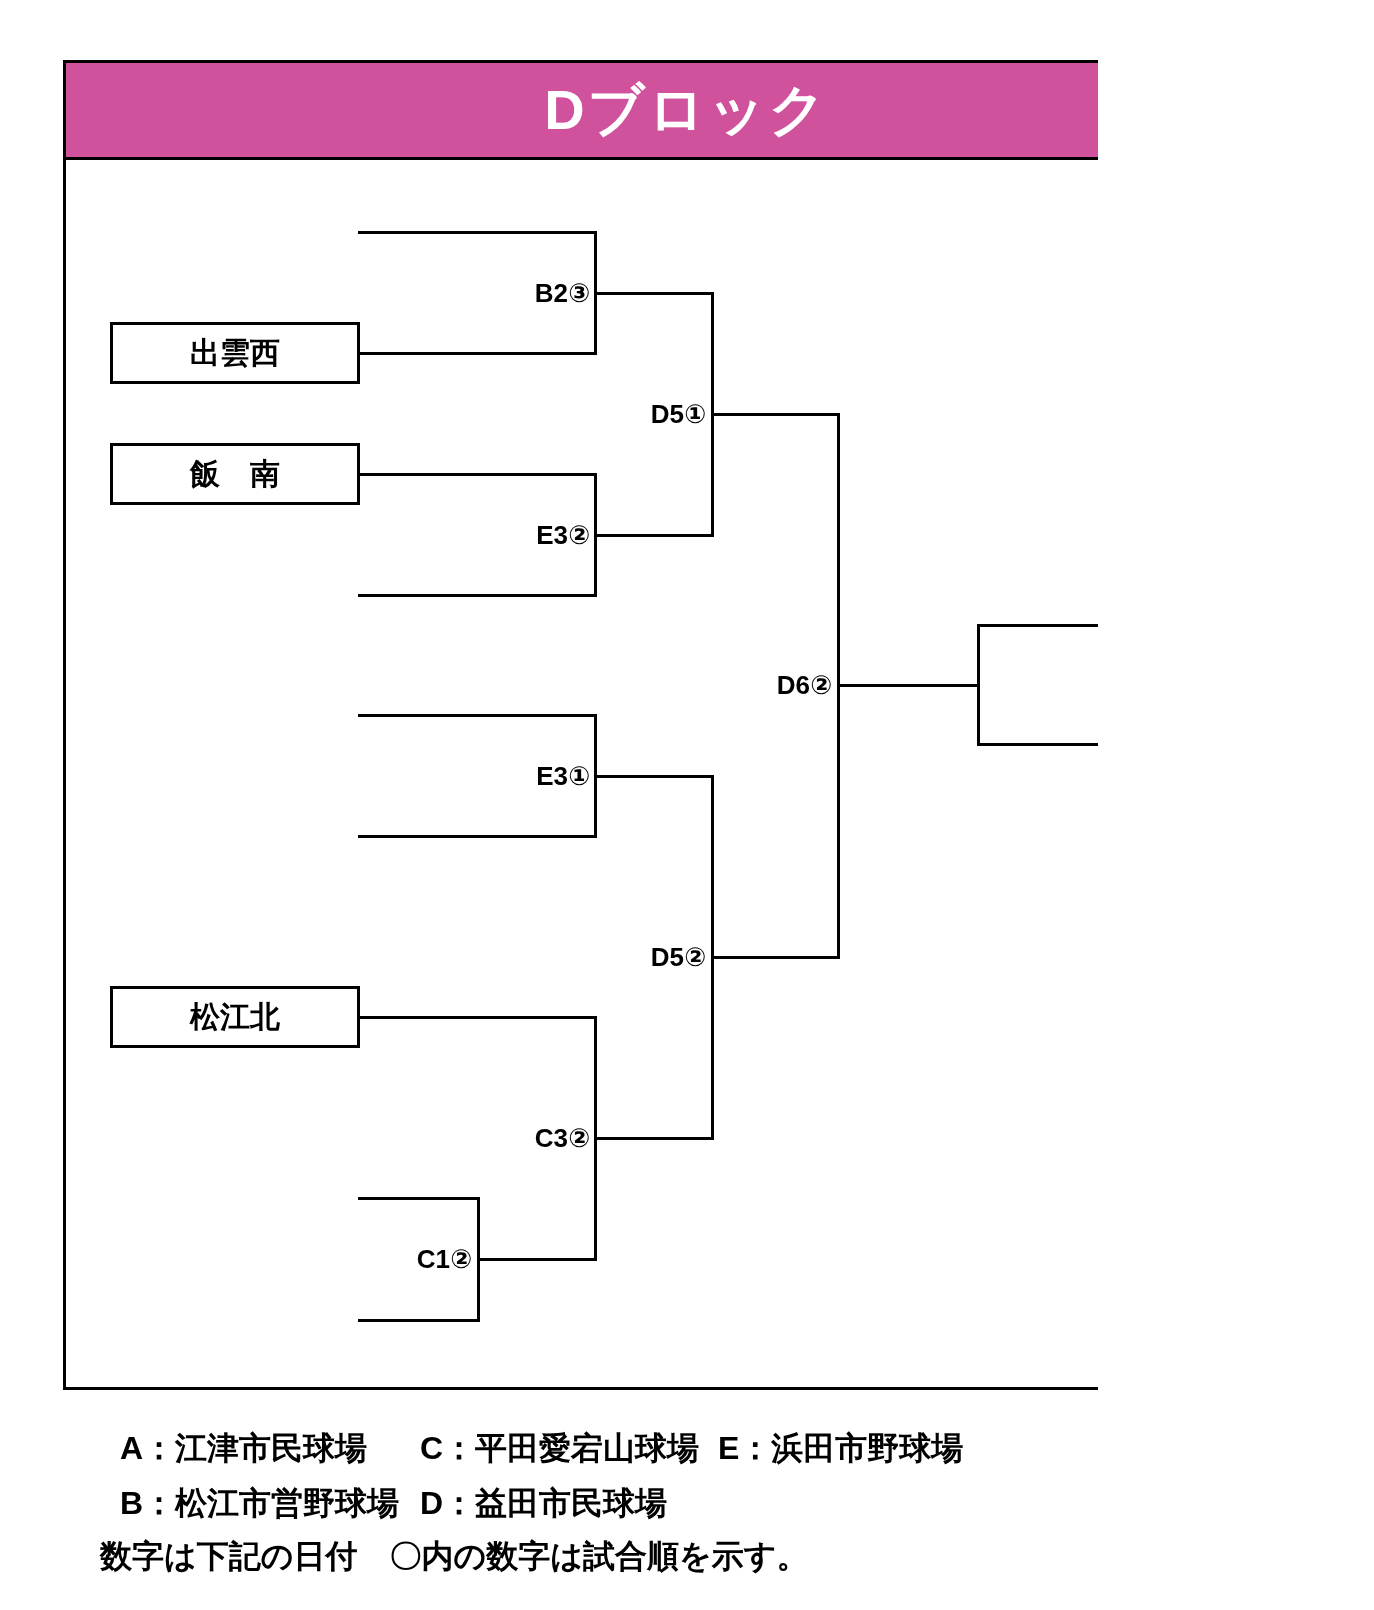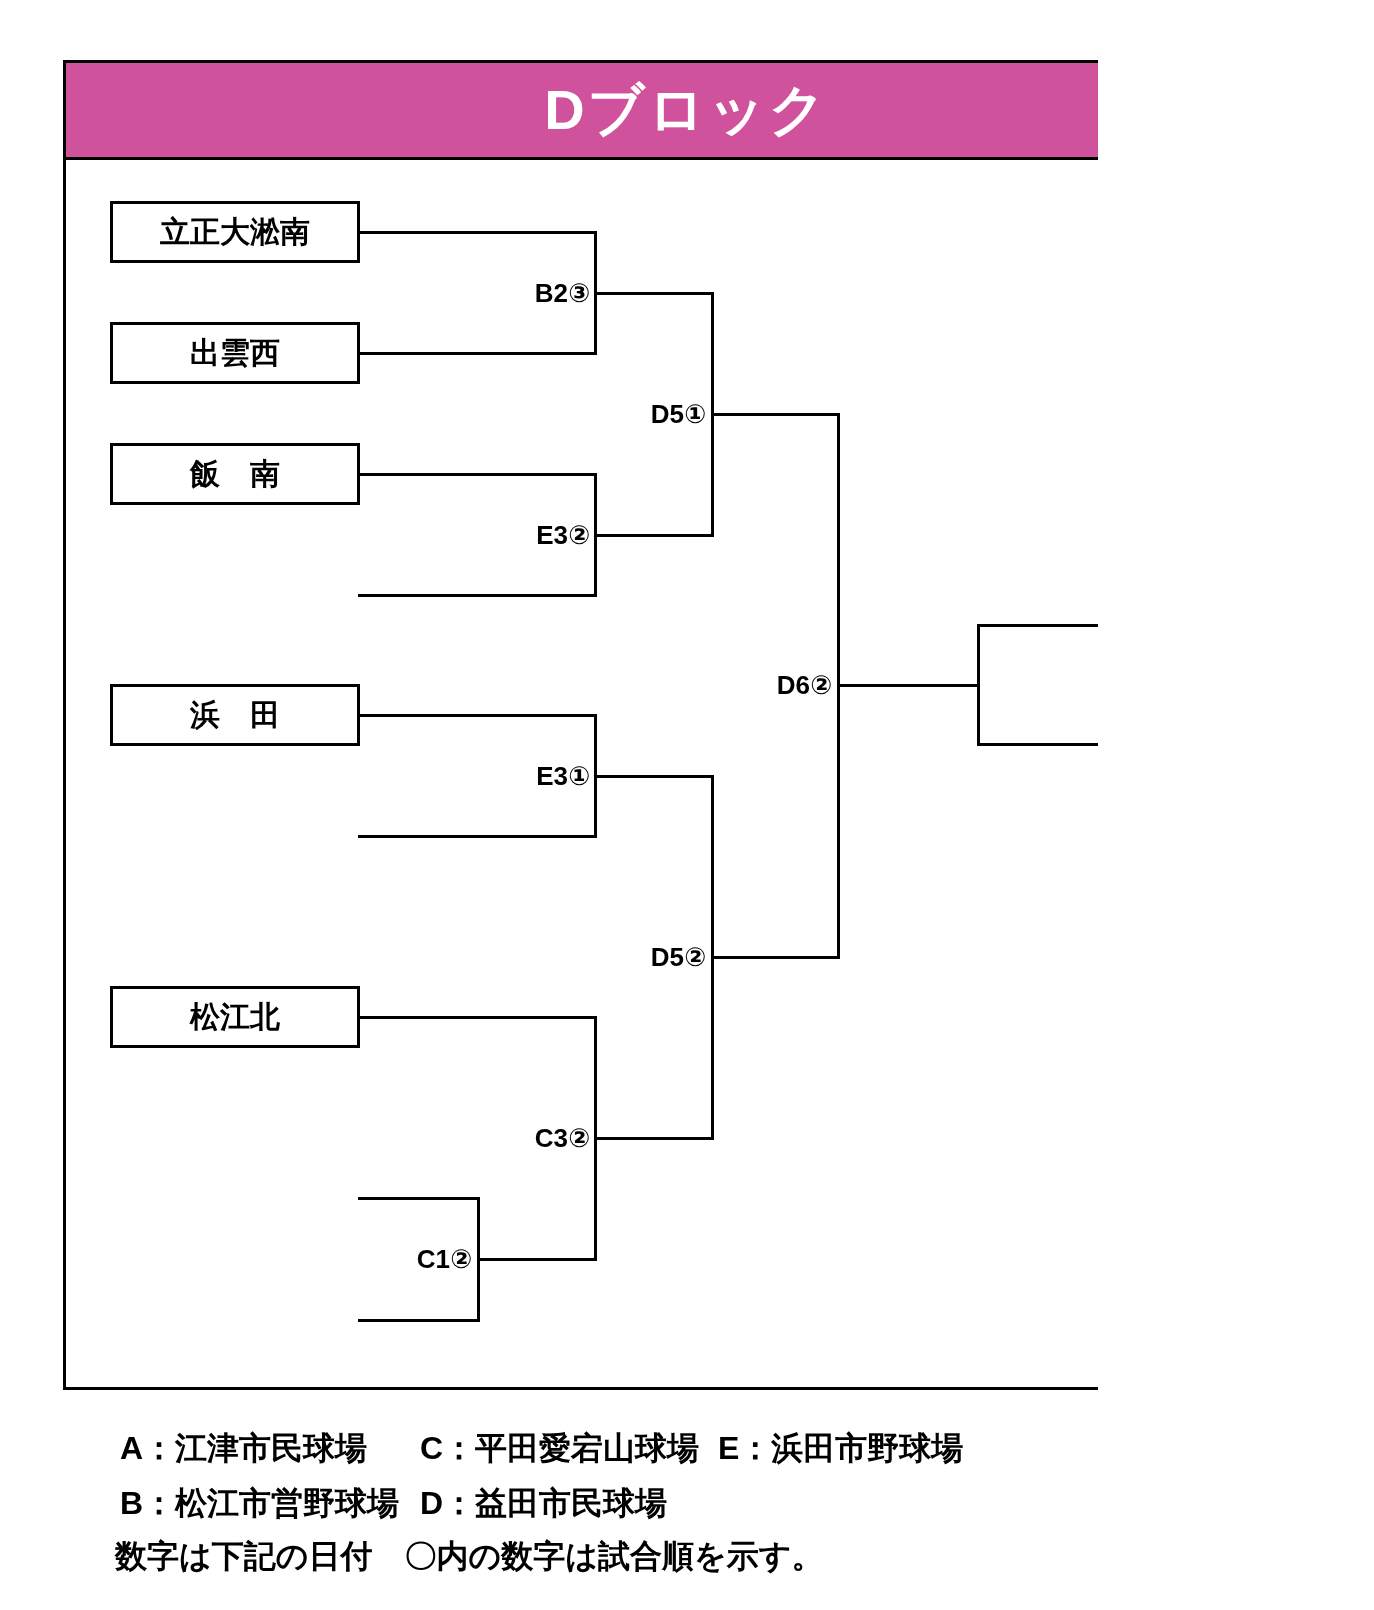--- a/index.html
+++ b/index.html
@@ -99,24 +99,22 @@
 <body>
 
 <div class="canvas">
 
   <div class="outer-box"></div>
 
   <div class="header-band" style="background: rgb(208, 82, 156);">
     <div class="header-title">Dブロック</div>
   </div>
 
-  <div class="team-box" style="top:201px">立正大淞南</div>
   <div class="team-box" style="top:322px">出雲西</div>
   <div class="team-box" style="top:443px">飯　南</div>
-  <div class="team-box" style="top:684px">浜　田</div>
   <div class="team-box" style="top:986px">松江北</div>
 
   <div class="winner-box"></div>
 
   <div class="line" style="left:358px;top:231px;width:239px;height:3px"></div>
   <div class="line" style="left:358px;top:352px;width:239px;height:3px"></div>
   <div class="line" style="left:358px;top:473px;width:239px;height:3px"></div>
   <div class="line" style="left:358px;top:594px;width:239px;height:3px"></div>
   <div class="line" style="left:358px;top:714px;width:239px;height:3px"></div>
   <div class="line" style="left:358px;top:835px;width:239px;height:3px"></div>
@@ -149,15 +147,15 @@
   <div class="match-label" style="left:472px;top:1259px">C1②</div>
   <div class="match-label" style="left:590px;top:1138px">C3②</div>
   <div class="match-label" style="left:706px;top:957px">D5②</div>
   <div class="match-label" style="left:832px;top:685px">D6②</div>
 
   <div class="legend-item" style="left:120px;top:1430px">A：江津市民球場</div>
   <div class="legend-item" style="left:420px;top:1430px">C：平田愛宕山球場</div>
   <div class="legend-item" style="left:718px;top:1430px">E：浜田市野球場</div>
   <div class="legend-item" style="left:120px;top:1485px">B：松江市営野球場</div>
   <div class="legend-item" style="left:420px;top:1485px">D：益田市民球場</div>
-  <div class="legend-item" style="left:115px;top:1538px">数字は下記の日付　〇内の数字は試合順を示す。</div>
+  <div class="legend-item" style="left:100px;top:1538px">数字は下記の日付　〇内の数字は試合順を示す。</div>
 
 </div>
 
 </body></html>

